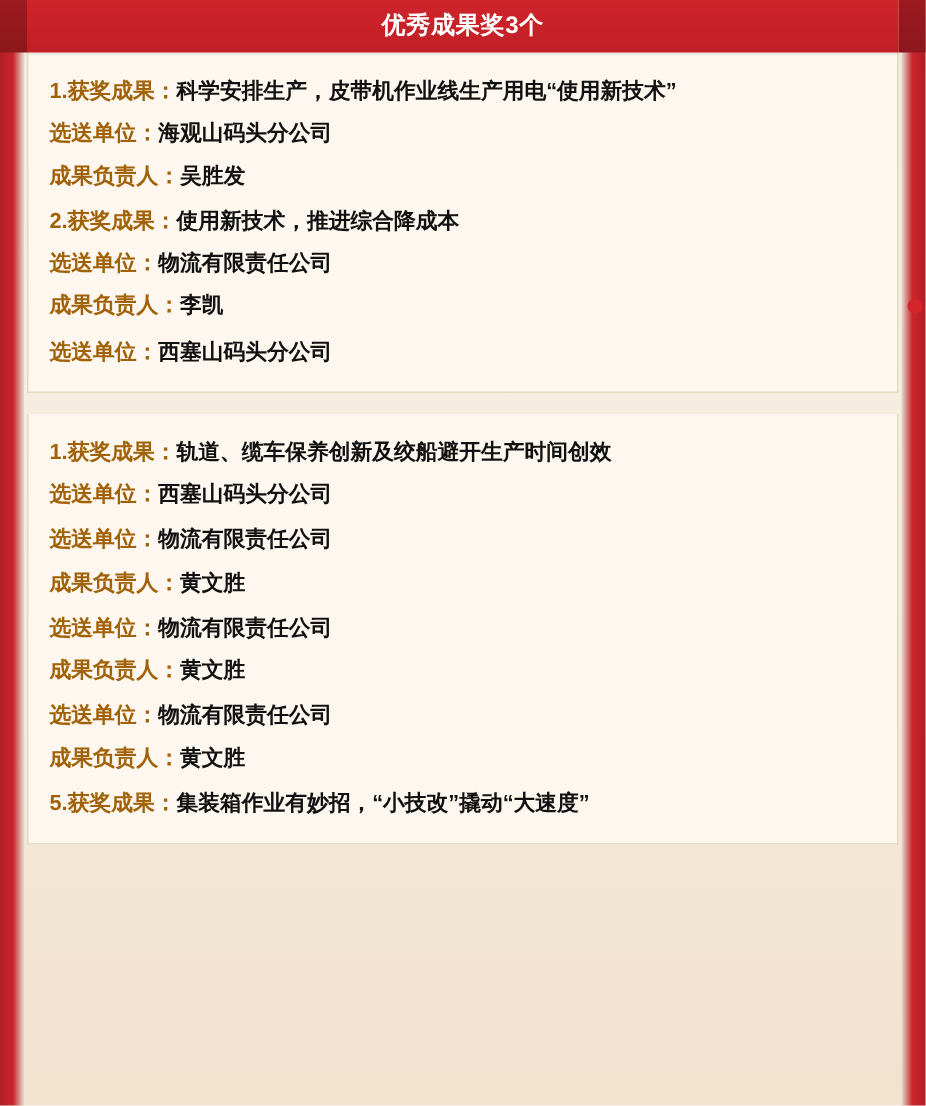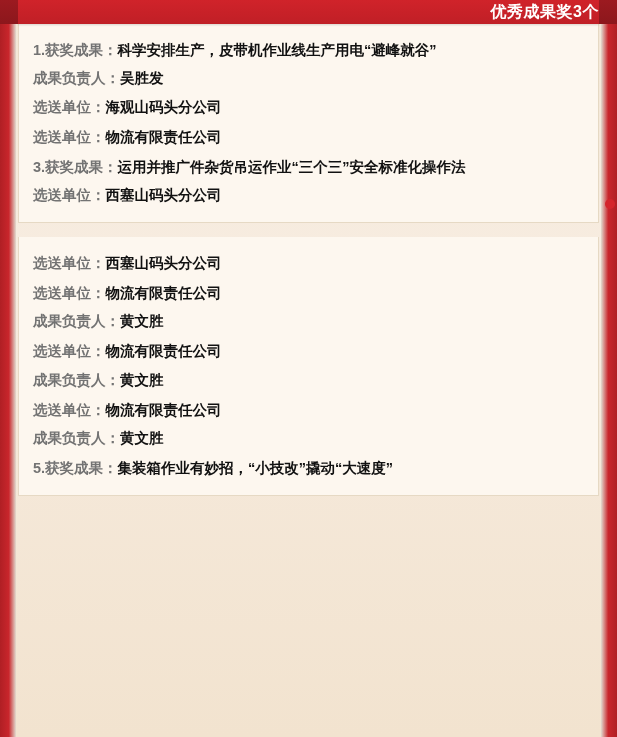--- a/index.html
+++ b/index.html
@@ -45,25 +45,25 @@
   }
   .content {
     position: relative;
     margin: 0 18px;
   }
   .section {
     margin-bottom: 4px;
   }
   .section-header {
     position: relative;
-    height: 24px;
+    height: 35px;
     background: linear-gradient(to bottom, #d0232a 0%, #c01f26 100%);
     display: flex;
     align-items: center;
-    justify-content: flex-end;
+    justify-content: center;
     color: #ffffff;
     font-size: 16px;
     font-weight: bold;
     letter-spacing: 0.5px;
     box-shadow: 0 1px 2px rgba(0,0,0,0.15);
   }
   .section-header::before {
     content: "";
     position: absolute;
     left: -18px;
@@ -92,21 +92,21 @@
   }
   .line {
     font-size: 14.5px;
     color: #1a1a1a;
     line-height: 1.95;
     font-weight: bold;
     white-space: nowrap;
   }
   .line .label {
     font-weight: bold;
-    color: #737373;
+    color: #a16207;
   }
   .line .value {
     font-weight: bold;
     color: #111111;
   }
   .spacer-small {
     height: 10px;
   }
 </style>
 </head>
@@ -121,55 +121,61 @@
   <div class="content">
 
     <div class="section">
       <div class="section-header">
         <span>优秀成果奖3个</span>
       </div>
       <div class="section-body">
 
         <div class="entry">
           <div class="line">
-            <span class="label">1.获奖成果：</span><span class="value">科学安排生产，皮带机作业线生产用电“避峰就谷”</span>
+            <span class="label">1.获奖成果：</span><span class="value">科学安排生产，皮带机作业线生产用电“使用新技术”</span>
+          </div>
+          <div class="line">
+            <span class="label">选送单位：</span><span class="value">海观山码头分公司</span>
           </div>
           <div class="line">
             <span class="label">成果负责人：</span><span class="value">吴胜发</span>
           </div>
-          <div class="line">
-            <span class="label">选送单位：</span><span class="value">海观山码头分公司</span>
-          </div>
-        </div>
-
-        <div class="entry">
-          <div class="line">
-            <span class="label">选送单位：</span><span class="value">物流有限责任公司</span>
-          </div>
-        </div>
-
-        <div class="entry">
-          <div class="line">
-            <span class="label">3.获奖成果：</span><span class="value">运用并推广件杂货吊运作业“三个三”安全标准化操作法</span>
-          </div>
+        </div>
+
+        <div class="entry">
+          <div class="line">
+            <span class="label">2.获奖成果：</span><span class="value">使用新技术，推进综合降成本</span>
+          </div>
+          <div class="line">
+            <span class="label">选送单位：</span><span class="value">物流有限责任公司</span>
+          </div>
+          <div class="line">
+            <span class="label">成果负责人：</span><span class="value">李凯</span>
+          </div>
+        </div>
+
+        <div class="entry">
           <div class="line">
             <span class="label">选送单位：</span><span class="value">西塞山码头分公司</span>
           </div>
         </div>
 
       </div>
     </div>
 
     <div class="spacer-small"></div>
 
     <div class="section">
       <div class="section-body">
 
         <div class="entry">
           <div class="line">
+            <span class="label">1.获奖成果：</span><span class="value">轨道、缆车保养创新及绞船避开生产时间创效</span>
+          </div>
+          <div class="line">
             <span class="label">选送单位：</span><span class="value">西塞山码头分公司</span>
           </div>
         </div>
 
         <div class="entry">
           <div class="line">
             <span class="label">选送单位：</span><span class="value">物流有限责任公司</span>
           </div>
           <div class="line">
             <span class="label">成果负责人：</span><span class="value">黄文胜</span>

